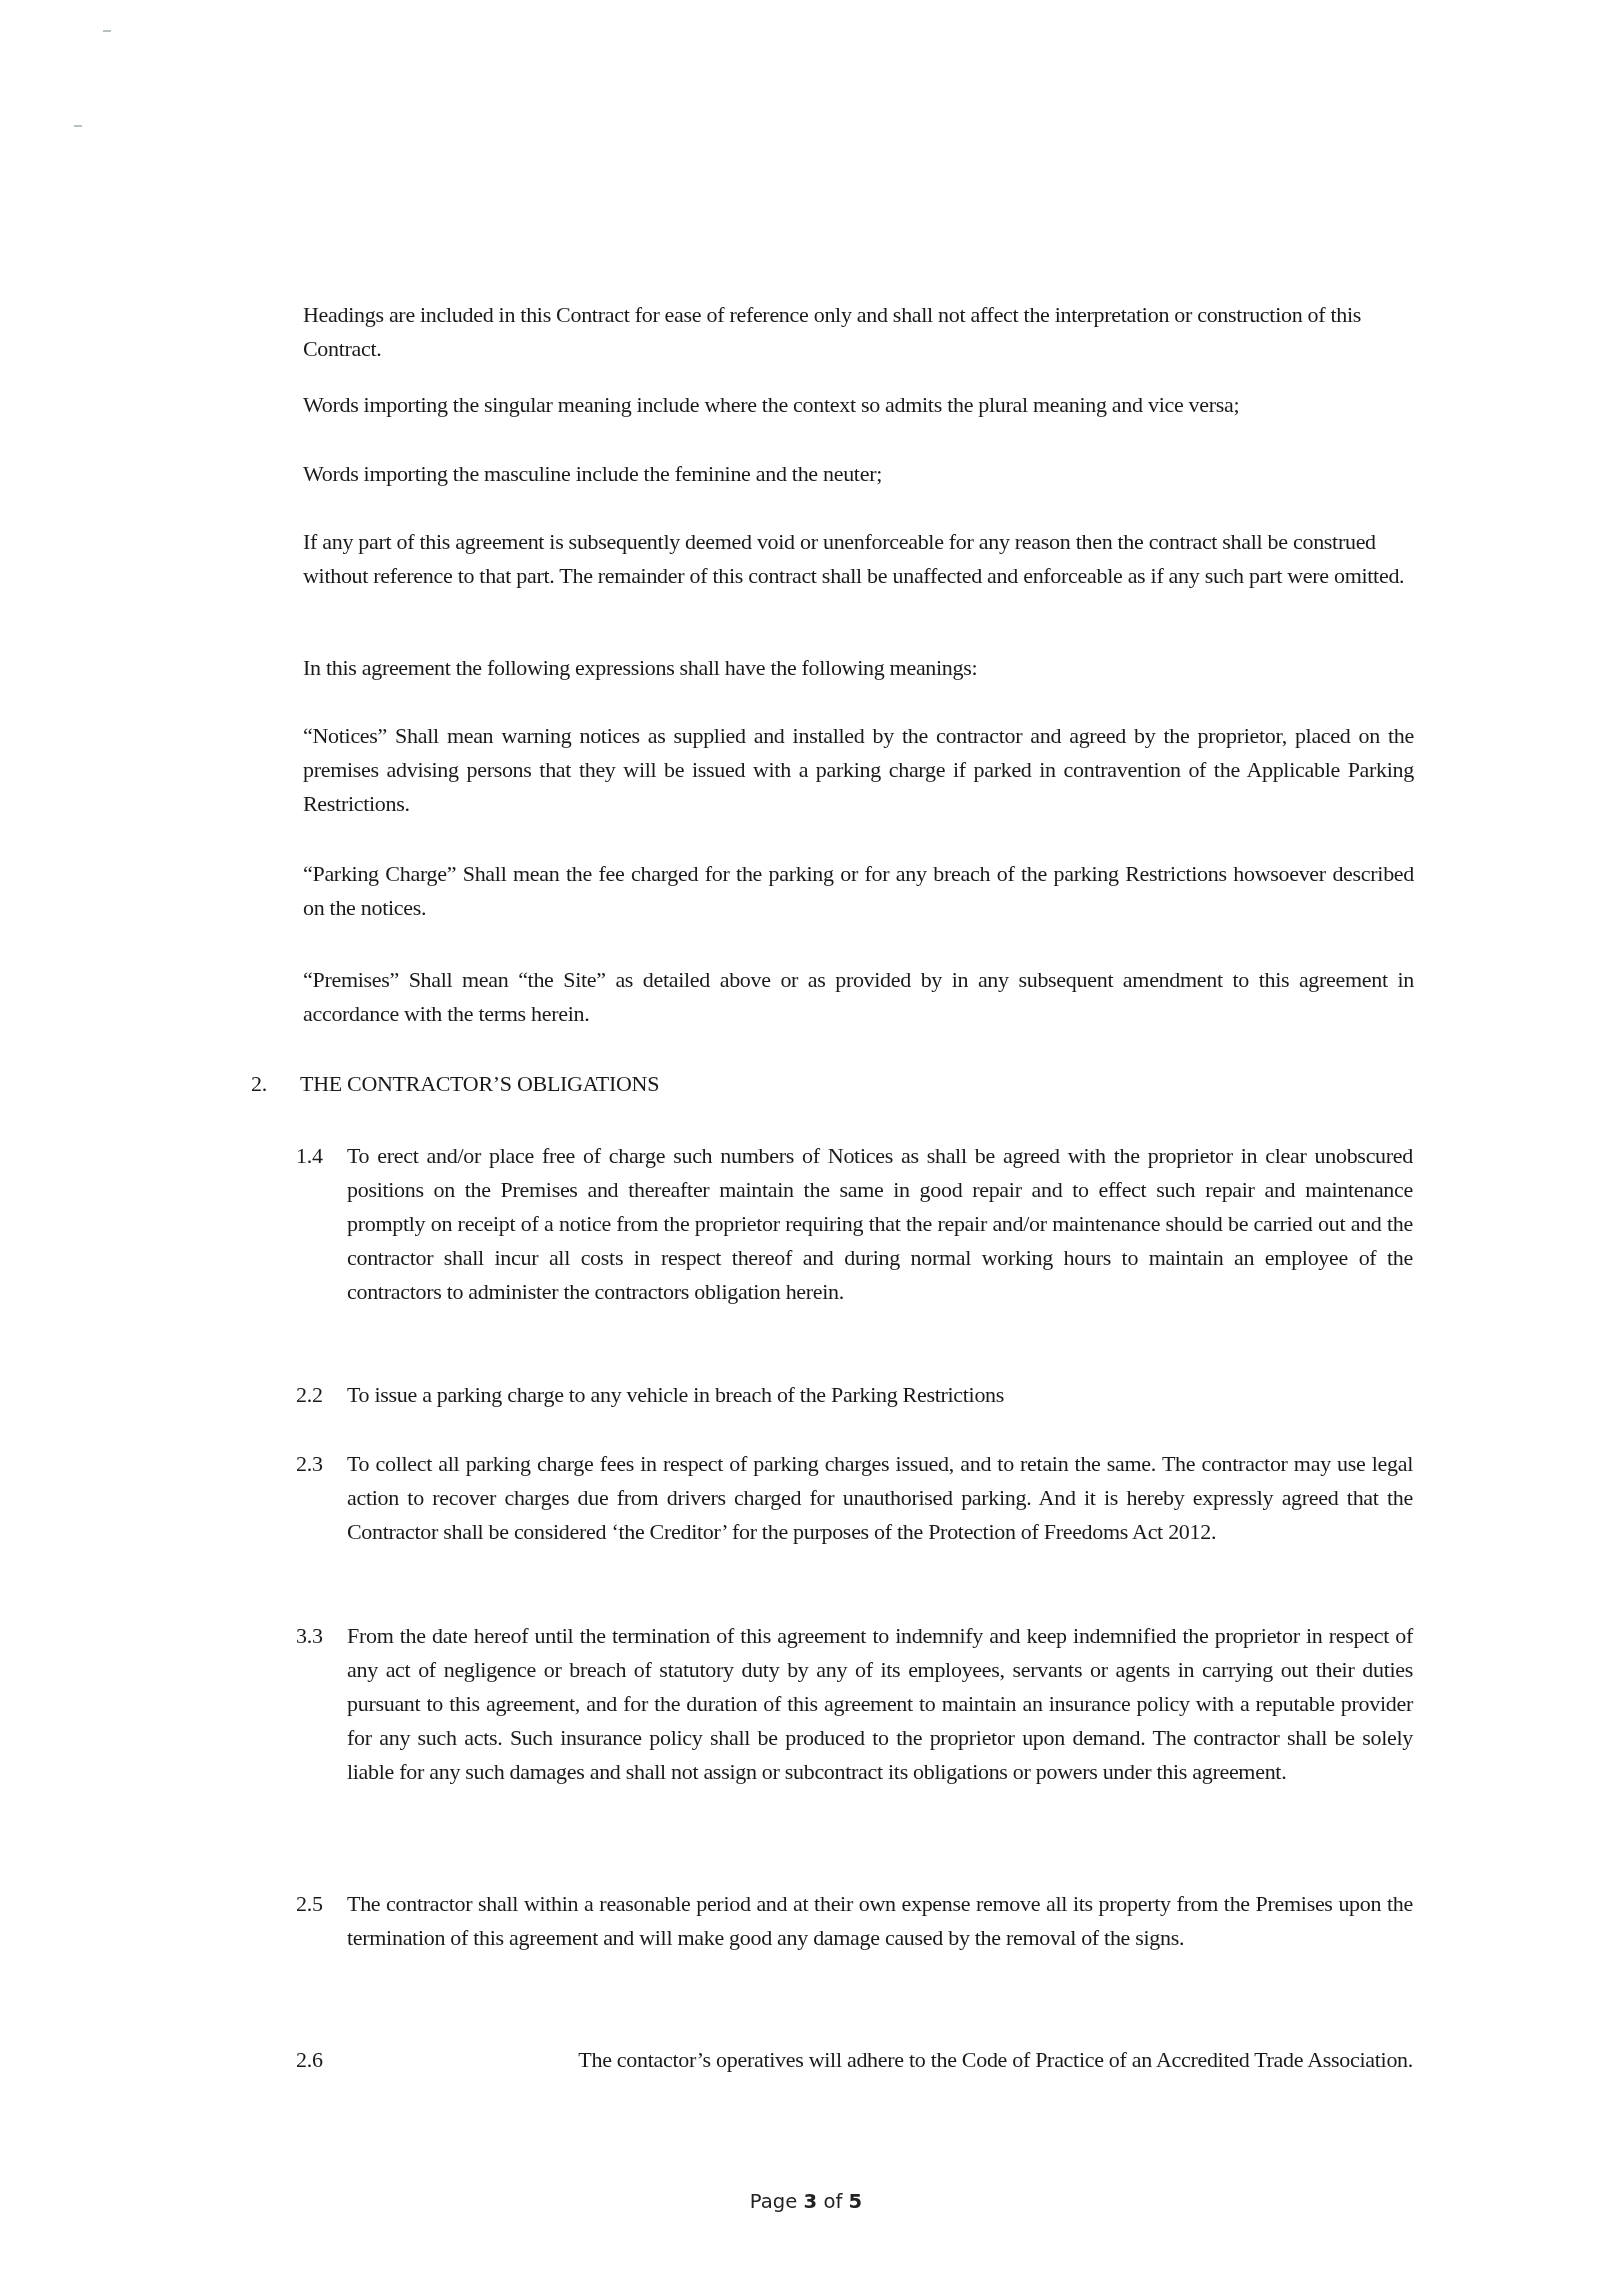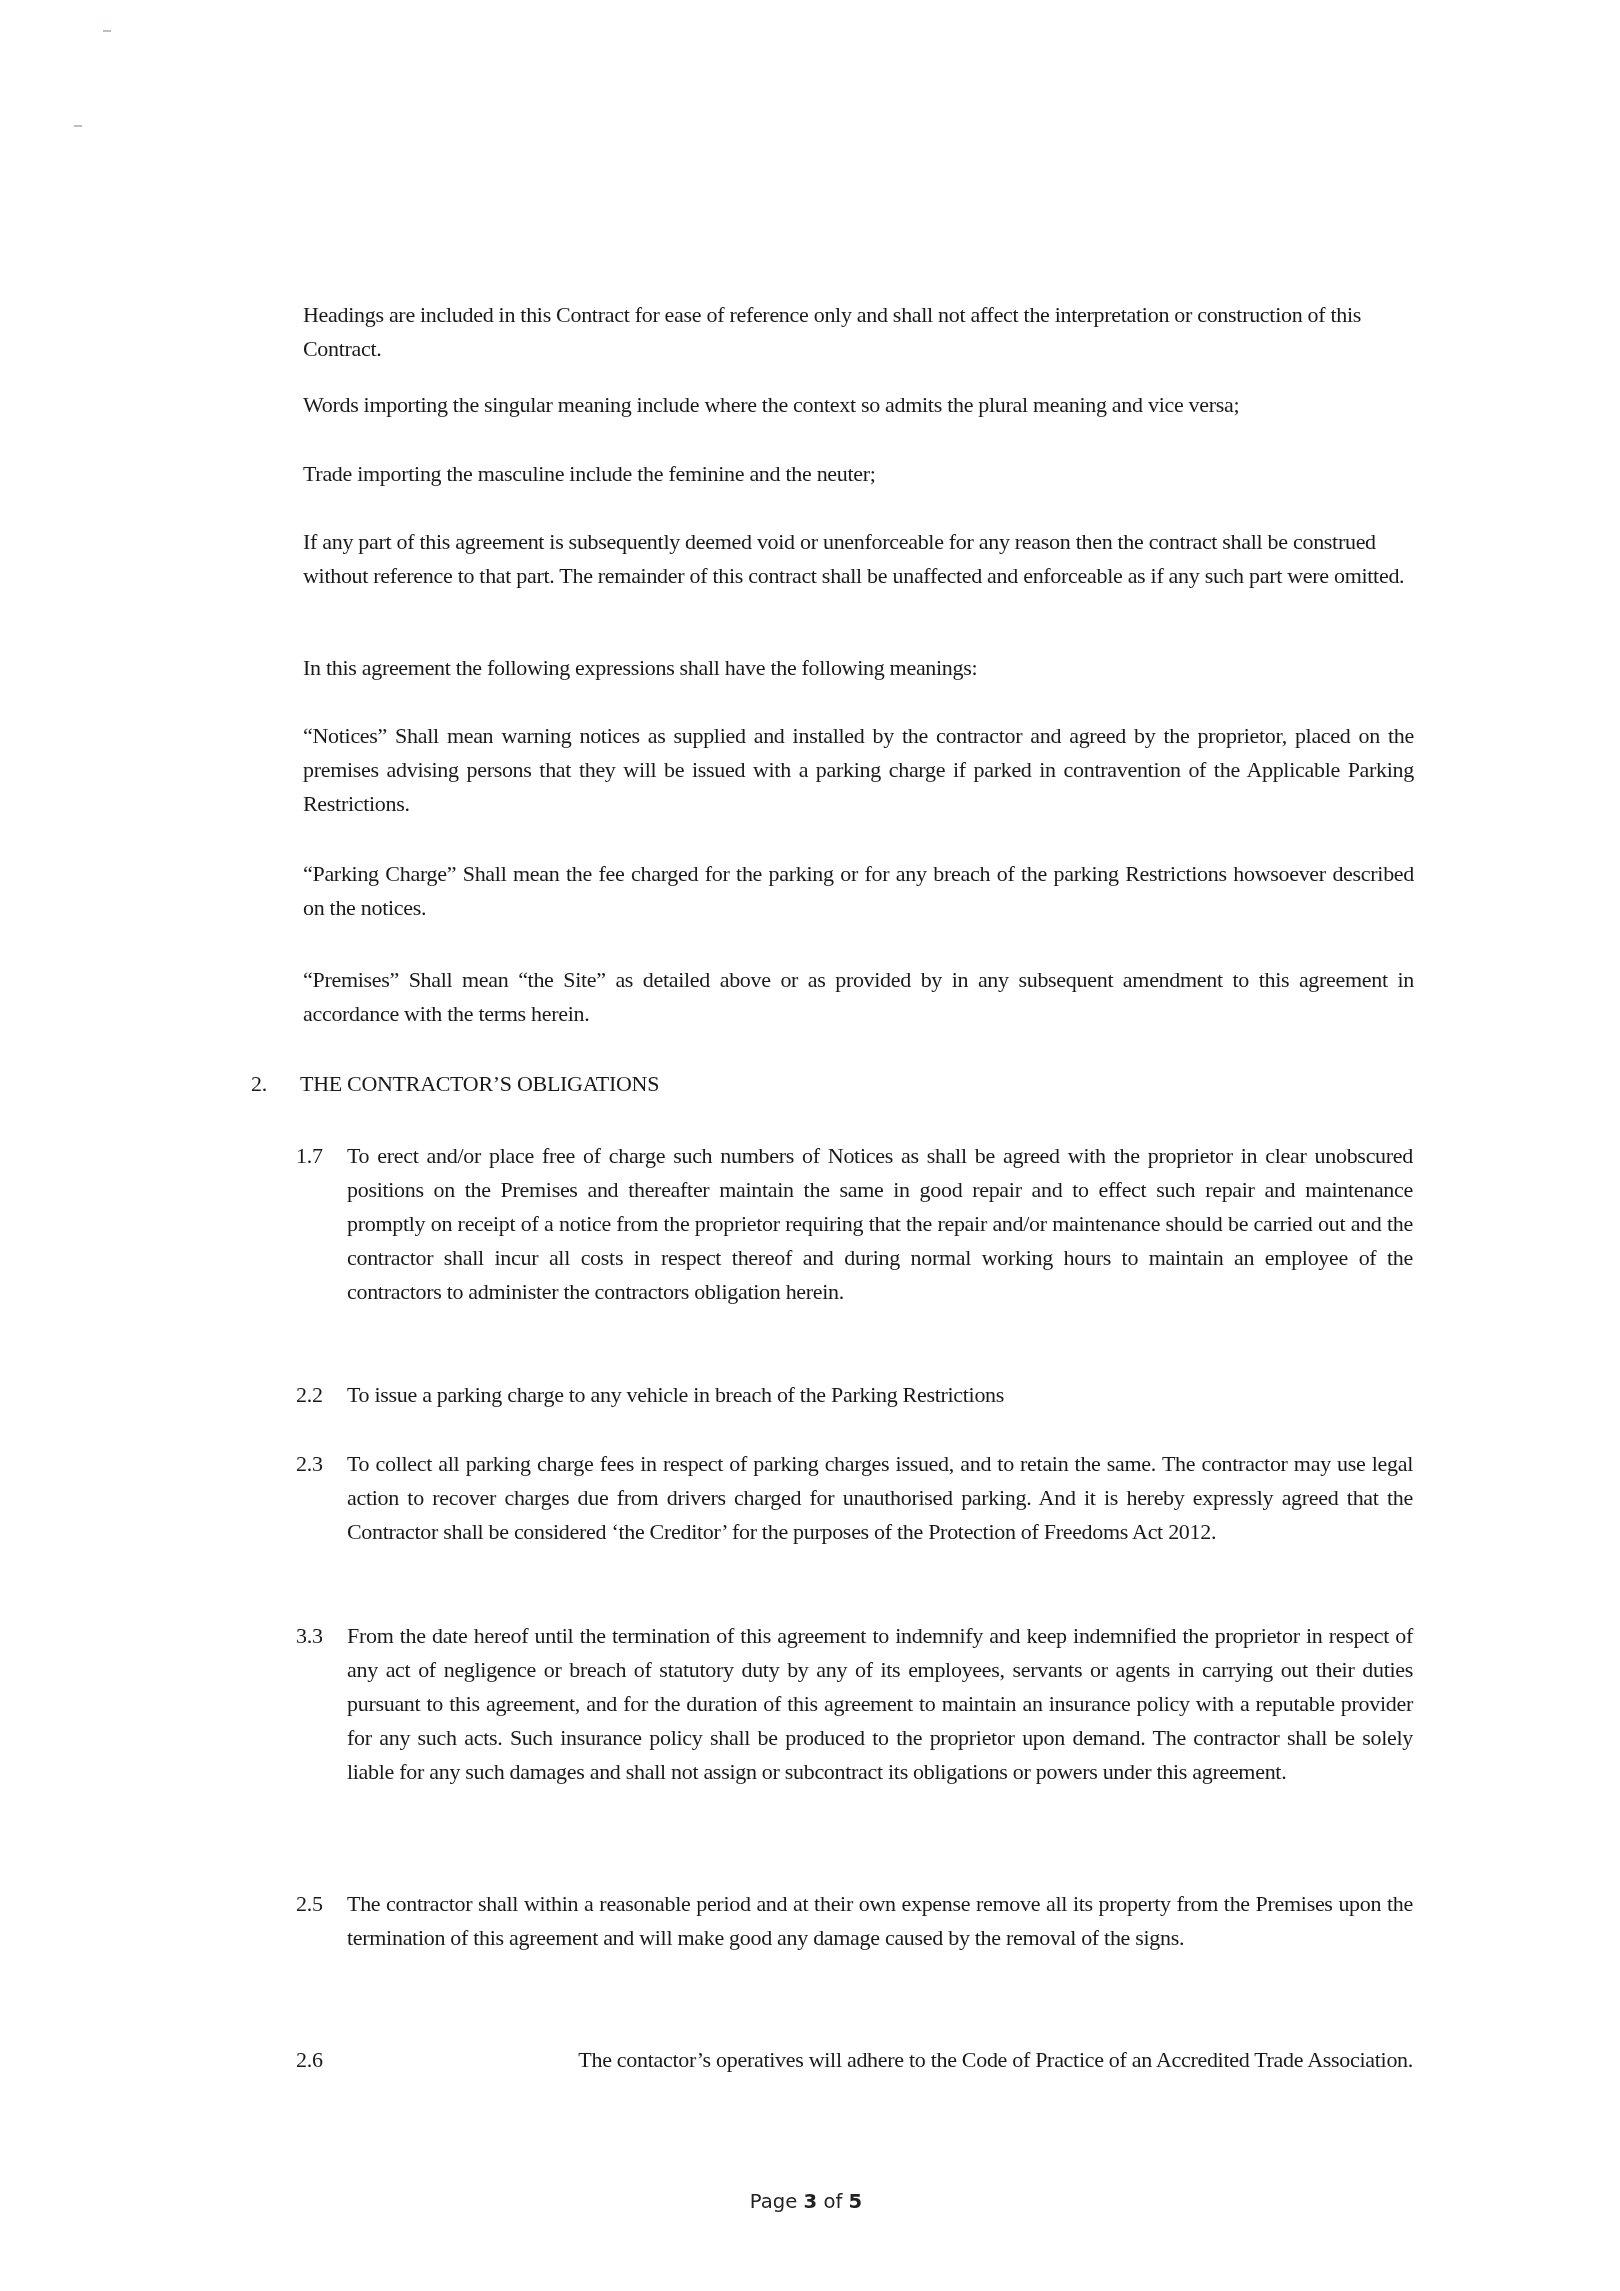--- a/index.html
+++ b/index.html
@@ -28,34 +28,34 @@
   </style>
 </head>
 <body>
 
 <div class="page">
   <div class="speck" style="left:103px;top:30px;width:7.8px;"></div>
   <div class="speck" style="left:74px;top:125px;width:7.8px;"></div>
 
   <p class="para text" style="top:298px;">Headings are included in this Contract for ease of reference only and shall not affect the interpretation or construction of this Contract.</p>
   <p class="para text" style="top:388px;">Words importing the singular meaning include where the context so admits the plural meaning and vice versa;</p>
-  <p class="para text" style="top:457px;">Trade importing the masculine include the feminine and the neuter;</p>
+  <p class="para text" style="top:457px;">Words importing the masculine include the feminine and the neuter;</p>
   <p class="para text" style="top:525px;">If any part of this agreement is subsequently deemed void or unenforceable for any reason then the contract shall be construed without reference to that part. The remainder of this contract shall be unaffected and enforceable as if any such part were omitted.</p>
   <p class="para text" style="top:651px;">In this agreement the following expressions shall have the following meanings:</p>
 
   <p class="para text justify" style="top:857px;">“Parking Charge” Shall mean the fee charged for the parking or for any breach of the parking Restrictions howsoever described on the notices.</p>
   <p class="para text justify" style="top:719px;">“Notices”   Shall mean warning notices as supplied and installed by the contractor and agreed by the proprietor, placed on the premises advising persons that they will be issued with a parking charge if parked in contravention of the Applicable Parking Restrictions.</p>
   <p class="para text justify" style="top:963px;">“Premises”   Shall mean “the Site” as detailed above or as provided by in any subsequent amendment to this agreement in accordance with the terms herein.</p>
 
   <div class="heading text" style="top:1067px;">
     <span class="num">2.</span><span>THE CONTRACTOR’S OBLIGATIONS</span>
   </div>
 
   <div class="clause text" style="top:1139px;">
-    <span class="cnum">1.7</span>
+    <span class="cnum">1.4</span>
     <div class="cbody">To erect and/or place free of charge such numbers of Notices as shall be agreed with the proprietor in clear unobscured positions on the Premises and thereafter maintain the same in good repair and to effect such repair and maintenance promptly on receipt of a notice from the proprietor requiring that the repair and/or maintenance should be carried out and the contractor shall incur all costs in respect thereof and during normal working hours to maintain an employee of the contractors to administer the contractors obligation herein.</div>
   </div>
 
   <div class="clause text" style="top:1378px;">
     <span class="cnum">2.2</span>
     <div class="cbody">To issue a parking charge to any vehicle in breach of the Parking Restrictions</div>
   </div>
 
   <div class="clause text" style="top:1447px;">
     <span class="cnum">2.3</span>

